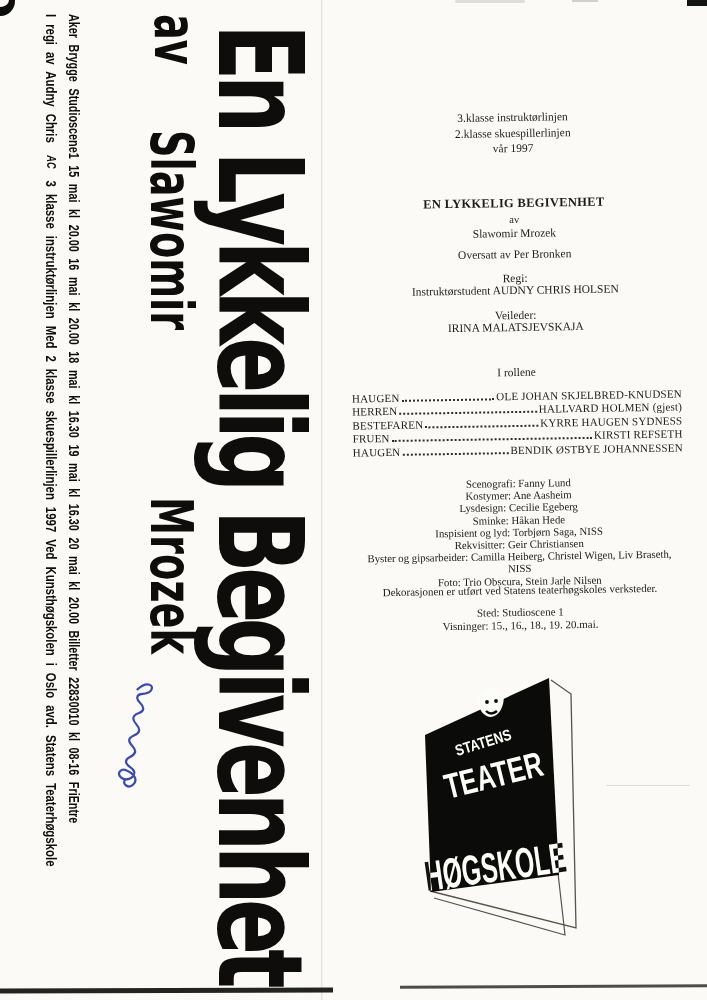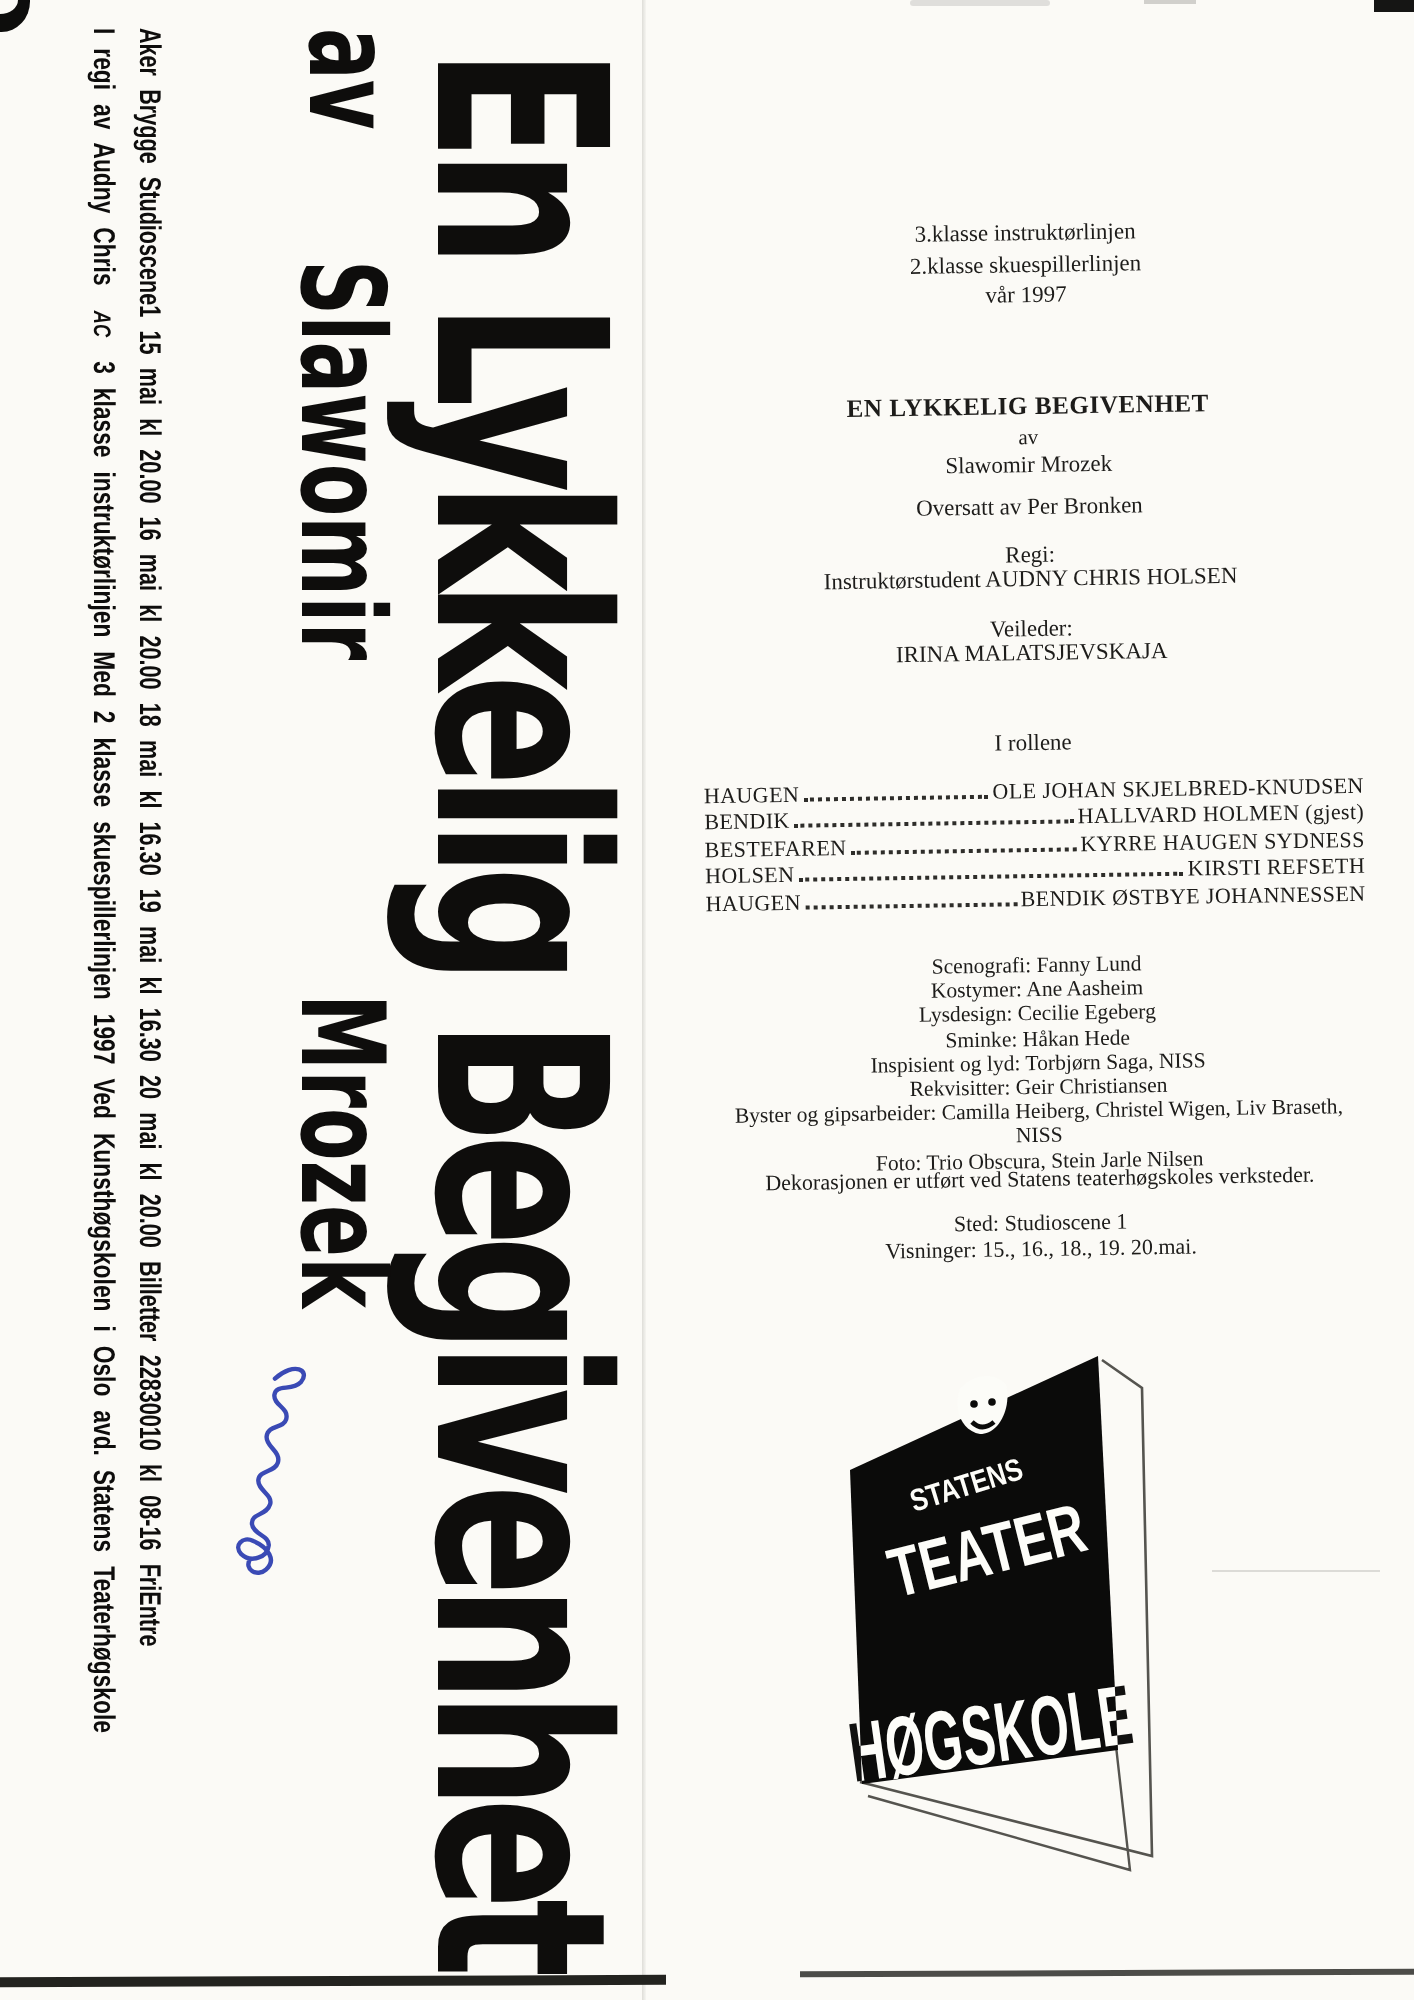--- a/index.html
+++ b/index.html
@@ -117,31 +117,31 @@
 
     <div class="blk rollene">I rollene</div>
 
     <div class="blk cast">
       <div class="cast-row">
         <span class="cast-role">HAUGEN</span>
         <span class="cast-leader"></span>
         <span class="cast-actor">OLE JOHAN SKJELBRED-KNUDSEN</span>
       </div>
       <div class="cast-row">
-        <span class="cast-role">BENDIK</span>
+        <span class="cast-role">HERREN</span>
         <span class="cast-leader"></span>
         <span class="cast-actor">HALLVARD HOLMEN (gjest)</span>
       </div>
       <div class="cast-row">
         <span class="cast-role">BESTEFAREN</span>
         <span class="cast-leader"></span>
         <span class="cast-actor">KYRRE HAUGEN SYDNESS</span>
       </div>
       <div class="cast-row">
-        <span class="cast-role">HOLSEN</span>
+        <span class="cast-role">FRUEN</span>
         <span class="cast-leader"></span>
         <span class="cast-actor">KIRSTI REFSETH</span>
       </div>
       <div class="cast-row">
         <span class="cast-role">HAUGEN</span>
         <span class="cast-leader"></span>
         <span class="cast-actor">BENDIK ØSTBYE JOHANNESSEN</span>
       </div>
     </div>
 

